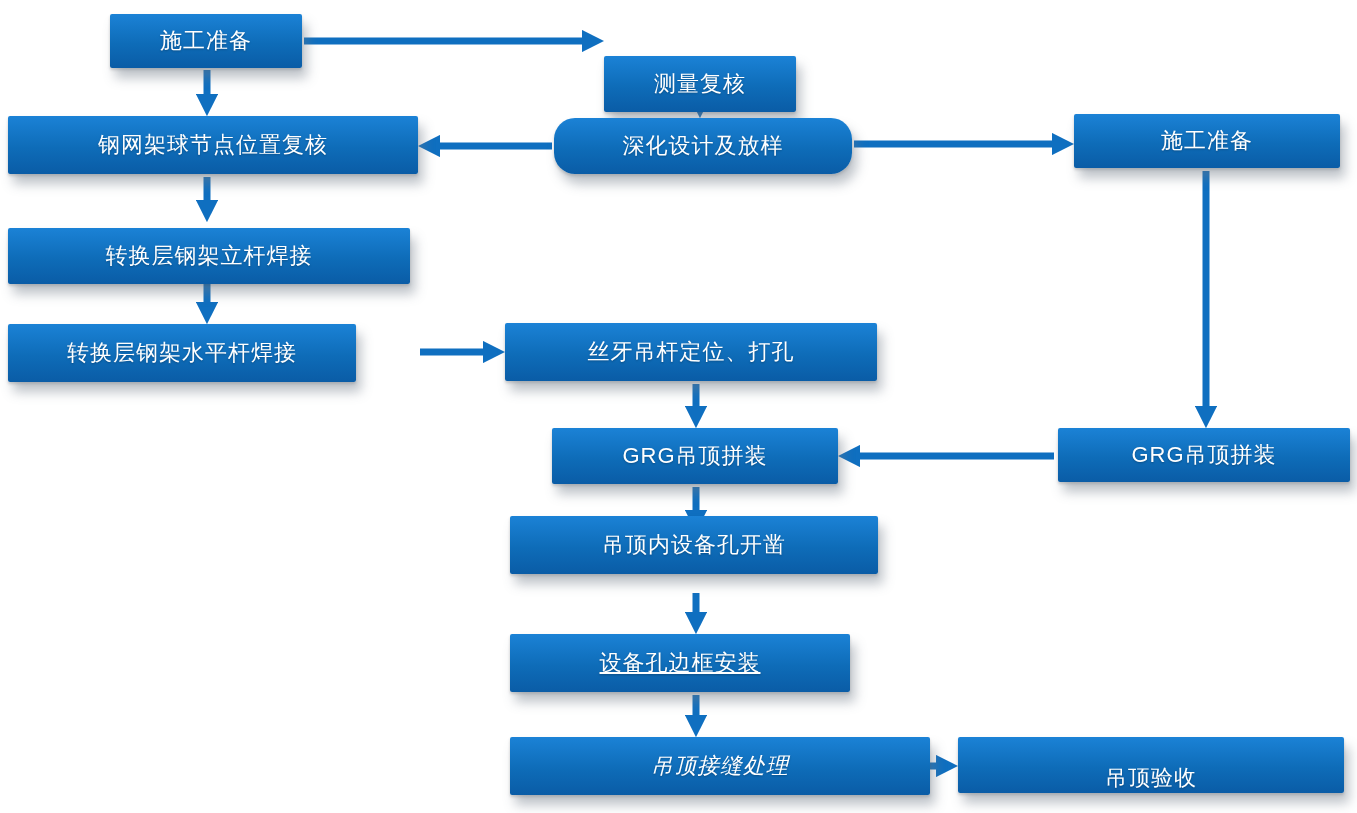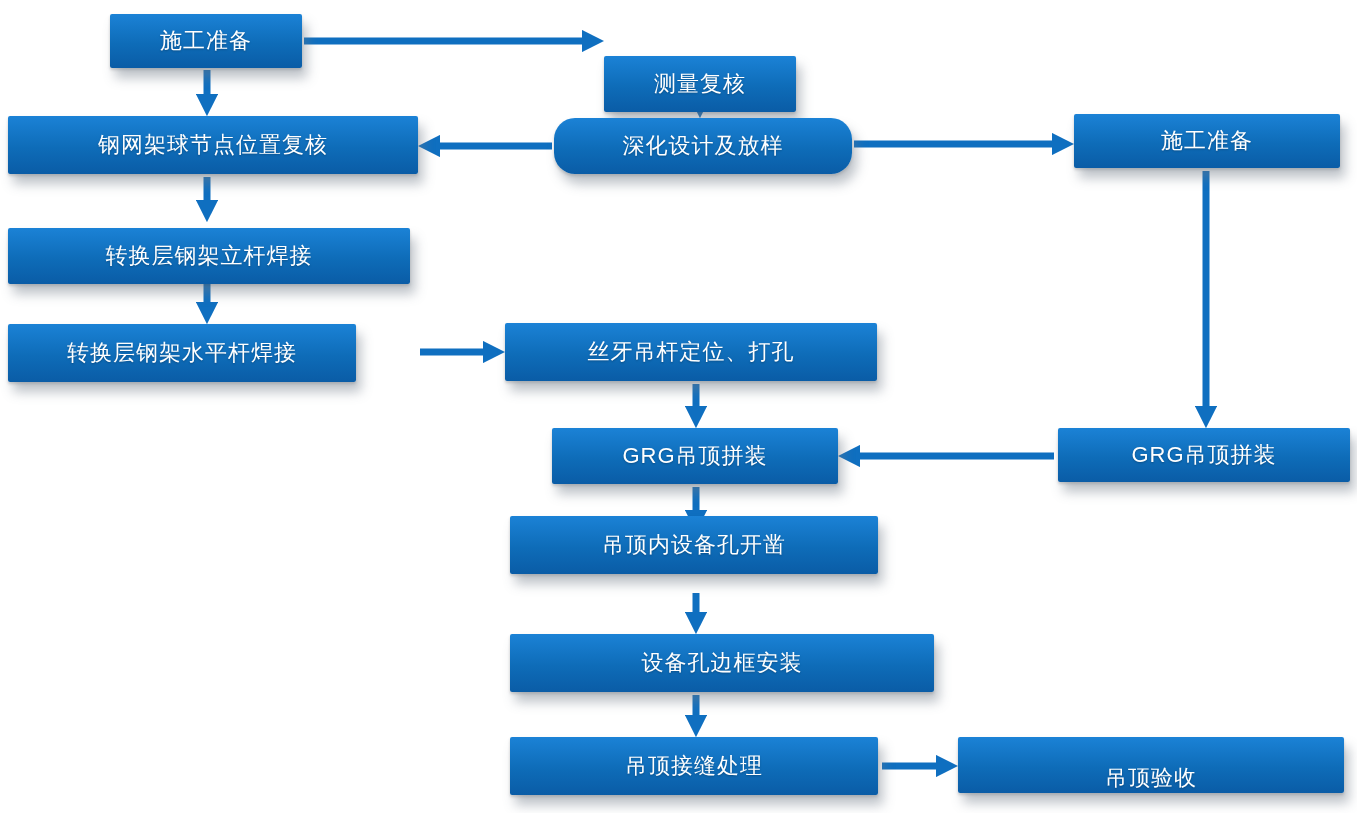--- a/index.html
+++ b/index.html
@@ -109,23 +109,23 @@
       </div>
       <div class="node" style="left: 552px; top: 428px; width: 286px; height: 56px;">
         <span class="node-label">GRG吊顶拼装</span>
       </div>
       <div class="node" style="left: 1058px; top: 428px; width: 292px; height: 54px;">
         <span class="node-label">GRG吊顶拼装</span>
       </div>
       <div class="node" style="left: 510px; top: 516px; width: 368px; height: 58px;">
         <span class="node-label">吊顶内设备孔开凿</span>
       </div>
-      <div class="node" style="left: 510px; top: 634px; width: 424px; height: 58px;">
+      <div class="node" style="left: 510px; top: 634px; width: 340px; height: 58px; text-decoration: underline;">
         <span class="node-label">设备孔边框安装</span>
       </div>
-      <div class="node" style="left: 510px; top: 737px; width: 368px; height: 58px;">
+      <div class="node" style="left: 510px; top: 737px; width: 420px; height: 58px; font-style: italic;">
         <span class="node-label">吊顶接缝处理</span>
       </div>
       <div class="node" style="left: 958px; top: 737px; width: 386px; height: 56px; align-items: flex-end;">
         <span class="node-label">吊顶验收</span>
       </div>
     </div>
 </div>
 
 </body></html>

